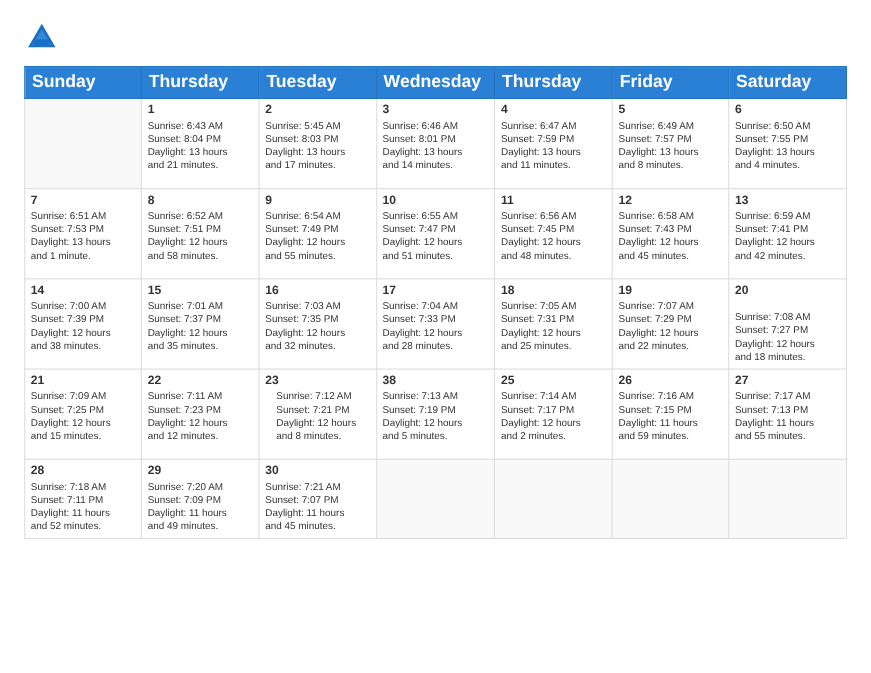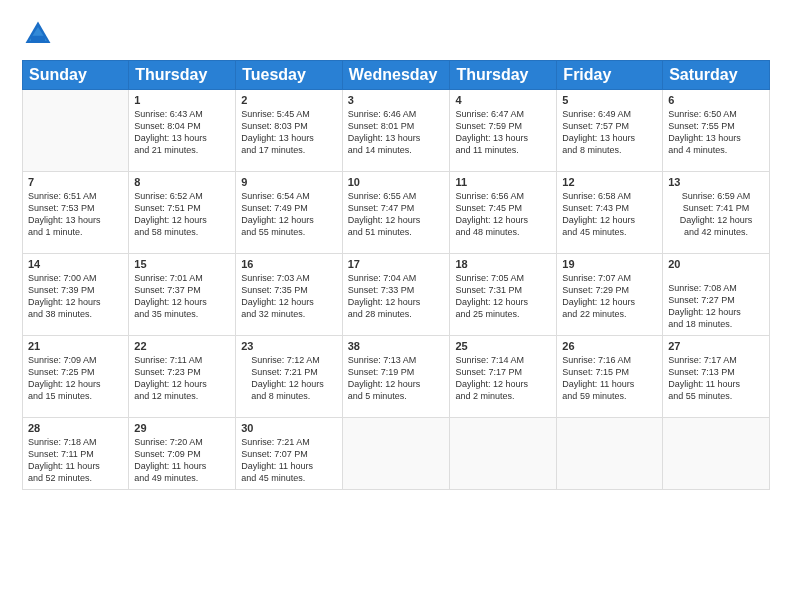--- a/index.html
+++ b/index.html
@@ -222,21 +222,21 @@
           </td>
           <td>
             <span class="day-num">12</span>
             <div class="day-info" style="white-space: pre-line;">Sunrise: 6:58 AM
 Sunset: 7:43 PM
 Daylight: 12 hours
 and 45 minutes.</div>
           </td>
           <td>
             <span class="day-num">13</span>
-            <div class="day-info" style="white-space: pre-line; text-align: center;">Sunrise: 6:59 AM
+            <div class="day-info" style="white-space: pre-line;">Sunrise: 6:59 AM
 Sunset: 7:41 PM
 Daylight: 12 hours
 and 42 minutes.</div>
           </td>
         </tr>
         <tr class="week-row">
           <td>
             <span class="day-num">14</span>
             <div class="day-info" style="white-space: pre-line;">Sunrise: 7:00 AM
 Sunset: 7:39 PM

